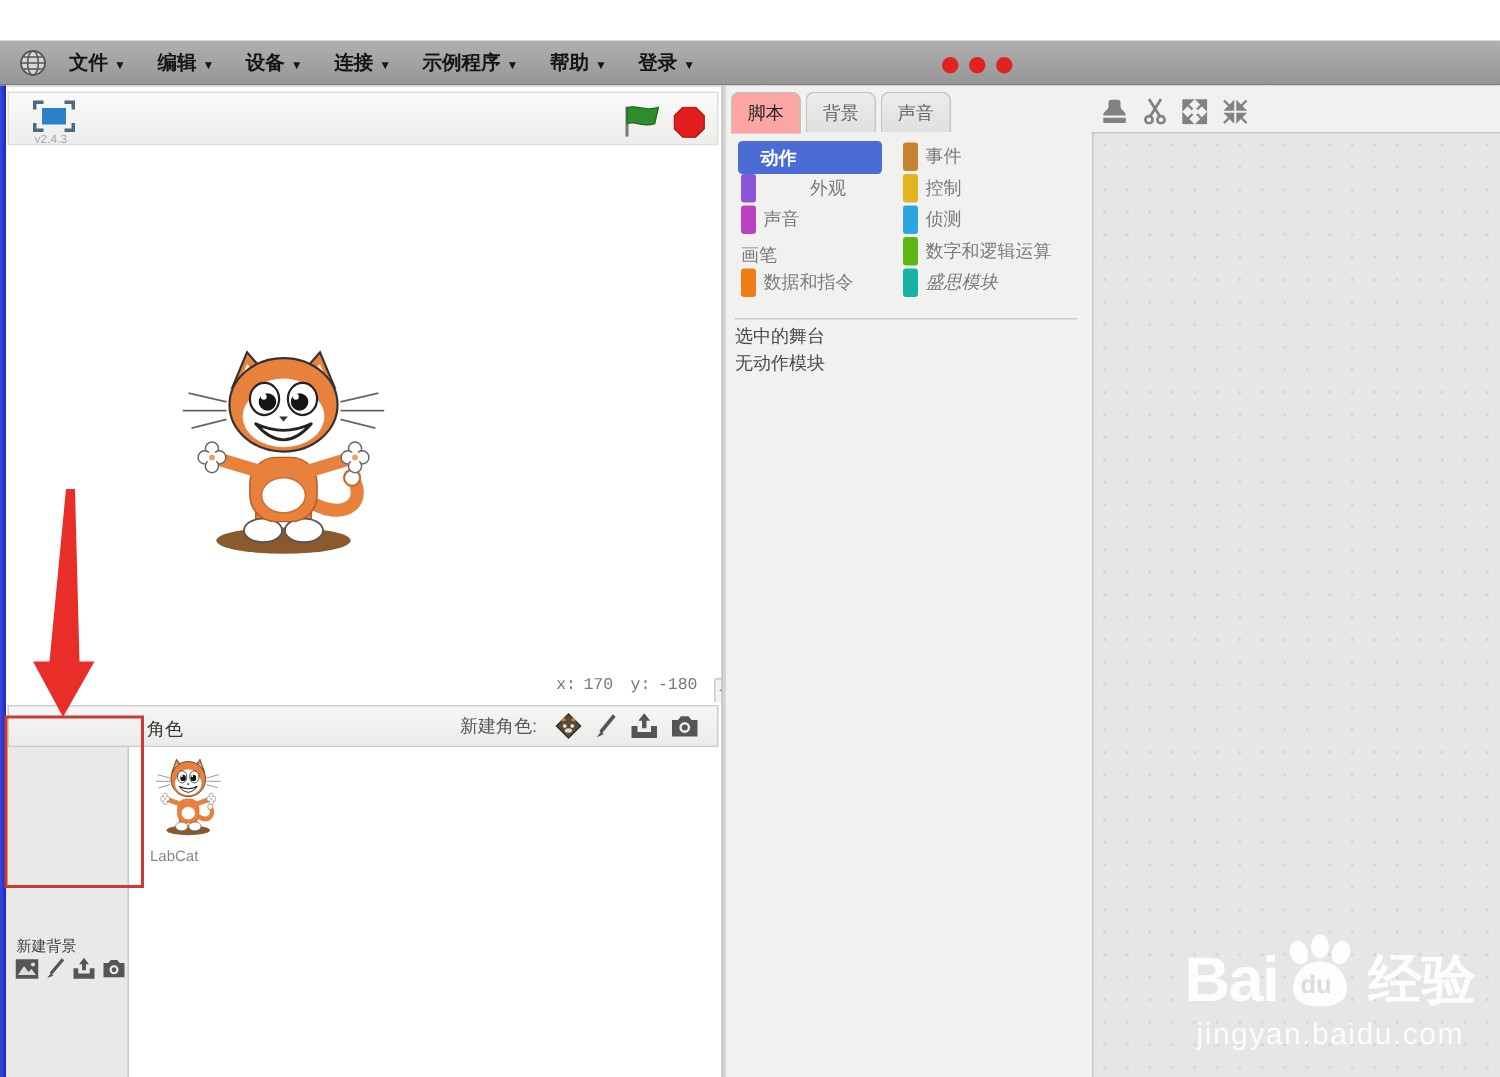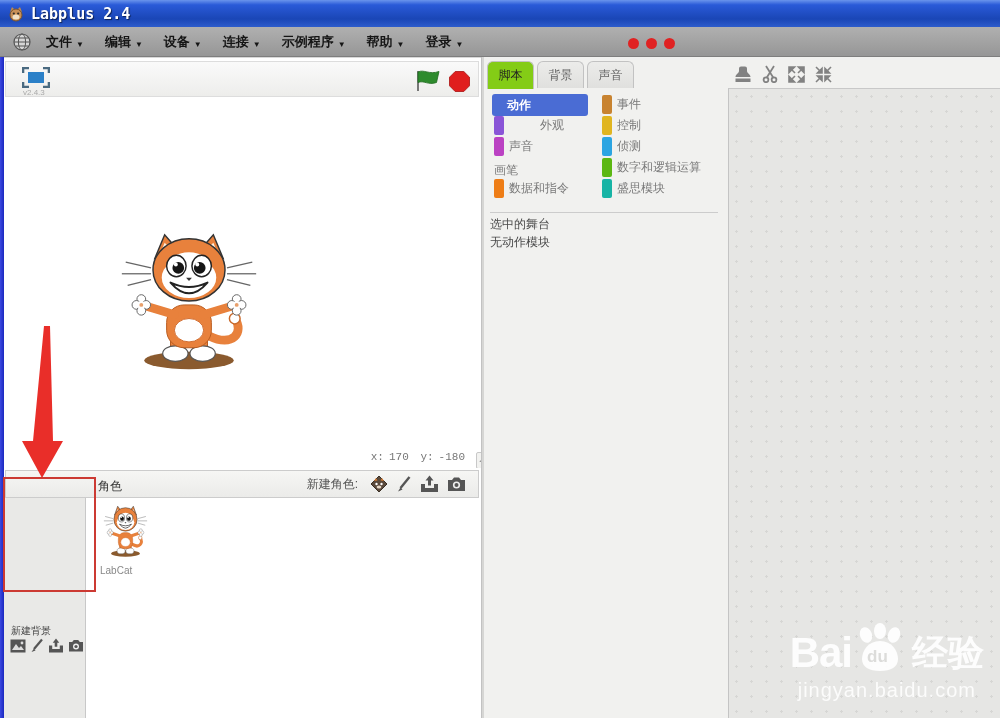--- a/index.html
+++ b/index.html
@@ -67,21 +67,21 @@
   .sprite-list { position:absolute; left:82px; top:30px; width:393px; height:220px; background:#fff; }
   .sprite-item { position:absolute; left:14px; top:6px; width:50px; cursor:pointer; text-align:center; }
   .sprite-item .mini-cat { width:47px; height:55px; }
   .sprite-item .sprite-name { font-size:10px; color:#888; margin-top:2px; text-align:left; }
 
   
   .right-panel { position:absolute; left:484px; top:57px; width:516px; height:661px; background:#f1f1ef; }
   .tab { position:absolute; top:4px; width:47px; height:27px; border:1px solid #c2c2c2; border-bottom:none;
     border-radius:6px 6px 0 0; background:linear-gradient(180deg,#ececea,#e0e0de); text-align:center;
     font-size:12px; color:#666; line-height:26px; cursor:pointer; }
-  .tab.active { background:#84cc16; color:#222; height:28px; z-index:2; }
+  .tab.active { background:#fca5a5; color:#222; height:28px; z-index:2; }
   .tab-strip-line { position:absolute; left:0; top:31px; width:244px; height:1px; background:#bbb; }
   .script-toolbar { position:absolute; left:250px; top:8px; display:flex; gap:10px; align-items:center; }
 
   .palette { position:absolute; left:0; top:31px; width:244px; height:630px; background:#f1f1ef; }
   .cat-row { position:absolute; height:21px; display:flex; align-items:center; gap:5px; }
   .cat-chip { width:10px; height:19px; border-radius:2px; }
   .cat-lbl { font-size:12px; color:#7a7a7a; }
   .cat-selected { position:absolute; left:8px; top:6px; width:96px; height:22px; border-radius:3px;
     color:#fff; font-weight:bold; font-size:12px; line-height:22px; padding-left:15px; cursor:pointer; }
   .palette-divider { position:absolute; left:6px; top:124px; width:228px; height:1px; background:#ccc; }
@@ -160,31 +160,20 @@
         <path d="M114,40 L140,34"></path>
           <path d="M114,46 L144,46"></path>
           <path d="M114,52 L138,58"></path>
       </g>
     </g>
   </defs>
 </svg>
 
 <div class="window">
 
-  <div class="titlebar">
-    <svg width="16" height="16" viewBox="0 0 16 16">
-      <path d="M2,6 L4,1 L7,4 Z" fill="#c08a50"></path>
-        <path d="M14,6 L12,1 L9,4 Z" fill="#c08a50"></path>
-      <circle cx="8" cy="9" r="6" fill="#c89058" stroke="#7a5530"></circle>
-      <ellipse cx="8" cy="11" rx="3.5" ry="2.5" fill="#f2e2c8"></ellipse>
-      <circle cx="5.8" cy="7.5" r="1.1" fill="#2a2a2a"></circle>
-        <circle cx="10.2" cy="7.5" r="1.1" fill="#2a2a2a"></circle>
-    </svg>
-    <span class="title">Labplus 2.4</span>
-  </div>
 
   <div class="menubar">
     <svg class="globe" width="20" height="20" viewBox="0 0 20 20">
       <circle cx="10" cy="10" r="8" fill="#d6d6d6" stroke="#555" stroke-width="1.2"></circle>
       <ellipse cx="10" cy="10" rx="3.6" ry="8" fill="none" stroke="#555" stroke-width="1"></ellipse>
       <path d="M2,10 H18 M3.6,6 H16.4 M3.6,14 H16.4" stroke="#555" stroke-width="1" fill="none"></path>
     </svg>
     <div class="menu-item">
       <span class="lbl">文件</span>
         <span class="menu-caret"></span>
@@ -404,21 +393,21 @@
         <span class="cat-lbl">控制</span>
       </div>
       <div class="cat-row" style="left:118px; top:48px;">
         <div class="cat-chip" style="background-color: rgb(44, 165, 226);"></div>
         <span class="cat-lbl">侦测</span>
       </div>
       <div class="cat-row" style="left:118px; top:69px;">
         <div class="cat-chip" style="background-color: rgb(92, 183, 18);"></div>
         <span class="cat-lbl">数字和逻辑运算</span>
       </div>
-      <div class="cat-row" style="left:118px; top:90px;">
+      <div class="cat-row" style="left:118px; top:90px;font-style:italic;">
         <div class="cat-chip" style="background-color: rgb(23, 180, 165);"></div>
         <span class="cat-lbl">盛思模块</span>
       </div>
 
       <div class="palette-divider"></div>
       <div class="status1">选中的舞台</div>
       <div class="status2">无动作模块</div>
     </div>
 
     <div class="script-area">

